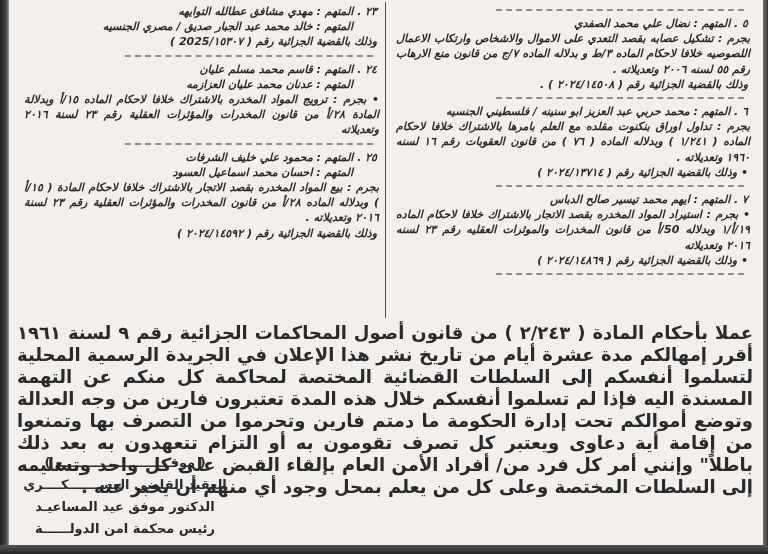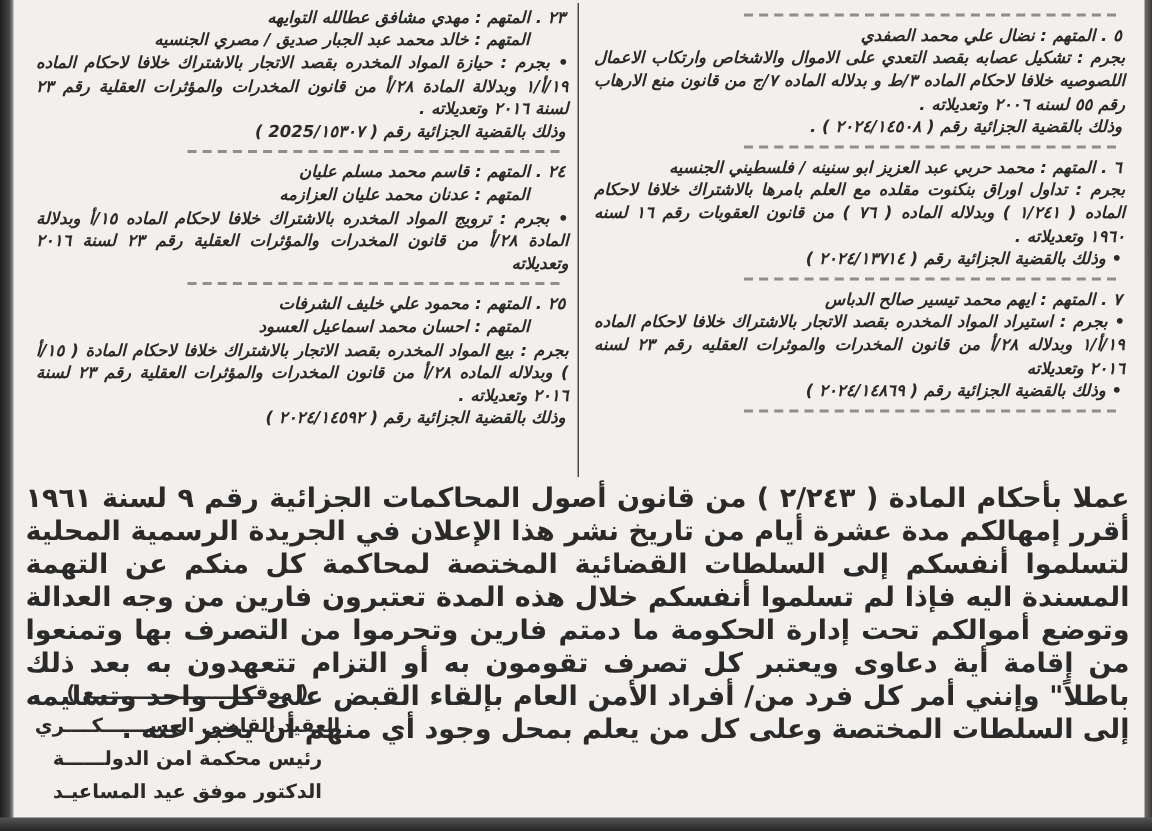--- a/index.html
+++ b/index.html
@@ -72,31 +72,30 @@
       </section>
       <div class="dashes"></div>
       <section class="entry">
         <div class="ln d1">٦ . المتهم : محمد حربي عبد العزيز ابو سنينه / فلسطيني الجنسيه</div>
         <div class="ln charge">بجرم : تداول اوراق بنكنوت مقلده مع العلم بامرها بالاشتراك خلافا لاحكام الماده ( ١/٢٤١ ) وبدلاله الماده ( ٧٦ ) من قانون العقوبات رقم ١٦ لسنه ١٩٦٠ وتعديلاته .</div>
         <div class="ln case">• وذلك بالقضية الجزائية رقم ( ٢٠٢٤/١٣٧١٤ )</div>
       </section>
       <div class="dashes"></div>
       <section class="entry">
         <div class="ln d1">٧ . المتهم : ايهم محمد تيسير صالح الدباس</div>
-        <div class="ln charge">• بجرم : استيراد المواد المخدره بقصد الاتجار بالاشتراك خلافا لاحكام الماده ١٩/أ/١ وبدلاله ٢٨/أ من قانون المخدرات والموثرات العقليه رقم ٢٣ لسنه ٢٠١٦ وتعديلاته</div>
+        <div class="ln charge">• بجرم : استيراد المواد المخدره بقصد الاتجار بالاشتراك خلافا لاحكام الماده ١٩/أ/١ وبدلاله 50/أ من قانون المخدرات والموثرات العقليه رقم ٢٣ لسنه ٢٠١٦ وتعديلاته</div>
         <div class="ln case">• وذلك بالقضية الجزائية رقم ( ٢٠٢٤/١٤٨٦٩ )</div>
       </section>
       <div class="dashes"></div>
     </div>
 
     <div class="col col-left">
       <section class="entry">
         <div class="ln d1">٢٣ . المتهم : مهدي مشافق عطالله التوايهه</div>
         <div class="ln d2">المتهم : خالد محمد عبد الجبار صديق / مصري الجنسيه</div>
-        <div class="ln charge">• بجرم : حيازة المواد المخدره بقصد الاتجار بالاشتراك خلافا لاحكام الماده ١٩/أ/١ وبدلالة المادة ٢٨/أ من قانون المخدرات والمؤثرات العقلية رقم ٢٣ لسنة ٢٠١٦ وتعديلاته .</div>
         <div class="ln case">وذلك بالقضية الجزائية رقم ( 2025/١٥٣٠٧ )</div>
       </section>
       <div class="dashes"></div>
       <section class="entry">
         <div class="ln d1">٢٤ . المتهم : قاسم محمد مسلم عليان</div>
         <div class="ln d2">المتهم : عدنان محمد عليان العزازمه</div>
         <div class="ln charge">• بجرم : ترويج المواد المخدره بالاشتراك خلافا لاحكام الماده ١٥/أ وبدلالة المادة ٢٨/أ من قانون المخدرات والمؤثرات العقلية رقم ٢٣ لسنة ٢٠١٦ وتعديلاته</div>
       </section>
       <div class="dashes"></div>
       <section class="entry">
@@ -107,16 +106,16 @@
       </section>
     </div>
 
   </div>
 
   <div class="notice">عملا بأحكام المادة ( ٢/٢٤٣ ) من قانون أصول المحاكمات الجزائية رقم ٩ لسنة ١٩٦١ أقرر إمهالكم مدة عشرة أيام من تاريخ نشر هذا الإعلان في الجريدة الرسمية المحلية لتسلموا أنفسكم إلى السلطات القضائية المختصة لمحاكمة كل منكم عن التهمة المسندة اليه فإذا لم تسلموا أنفسكم خلال هذه المدة تعتبرون فارين من وجه العدالة وتوضع أموالكم تحت إدارة الحكومة ما دمتم فارين وتحرموا من التصرف بها وتمنعوا من إقامة أية دعاوى ويعتبر كل تصرف تقومون به أو التزام تتعهدون به بعد ذلك باطلاً" وإنني أمر كل فرد من/ أفراد الأمن العام بإلقاء القبض على كل واحد وتسليمه إلى السلطات المختصة وعلى كل من يعلم بمحل وجود أي منهم أن يخبر عنه .</div>
 
   <div class="signature">
     <div>( موقــــــــــــــــــــــــع )</div>
     <div>العقيد القاضي العســـــــكــــري</div>
+    <div>الدكتور موفق عيد المساعيـد</div>
     <div>رئيس محكمة امن الدولــــــة</div>
-    <div>الدكتور موفق عيد المساعيـد</div>
   </div>
 </div>
 
 </body></html>

